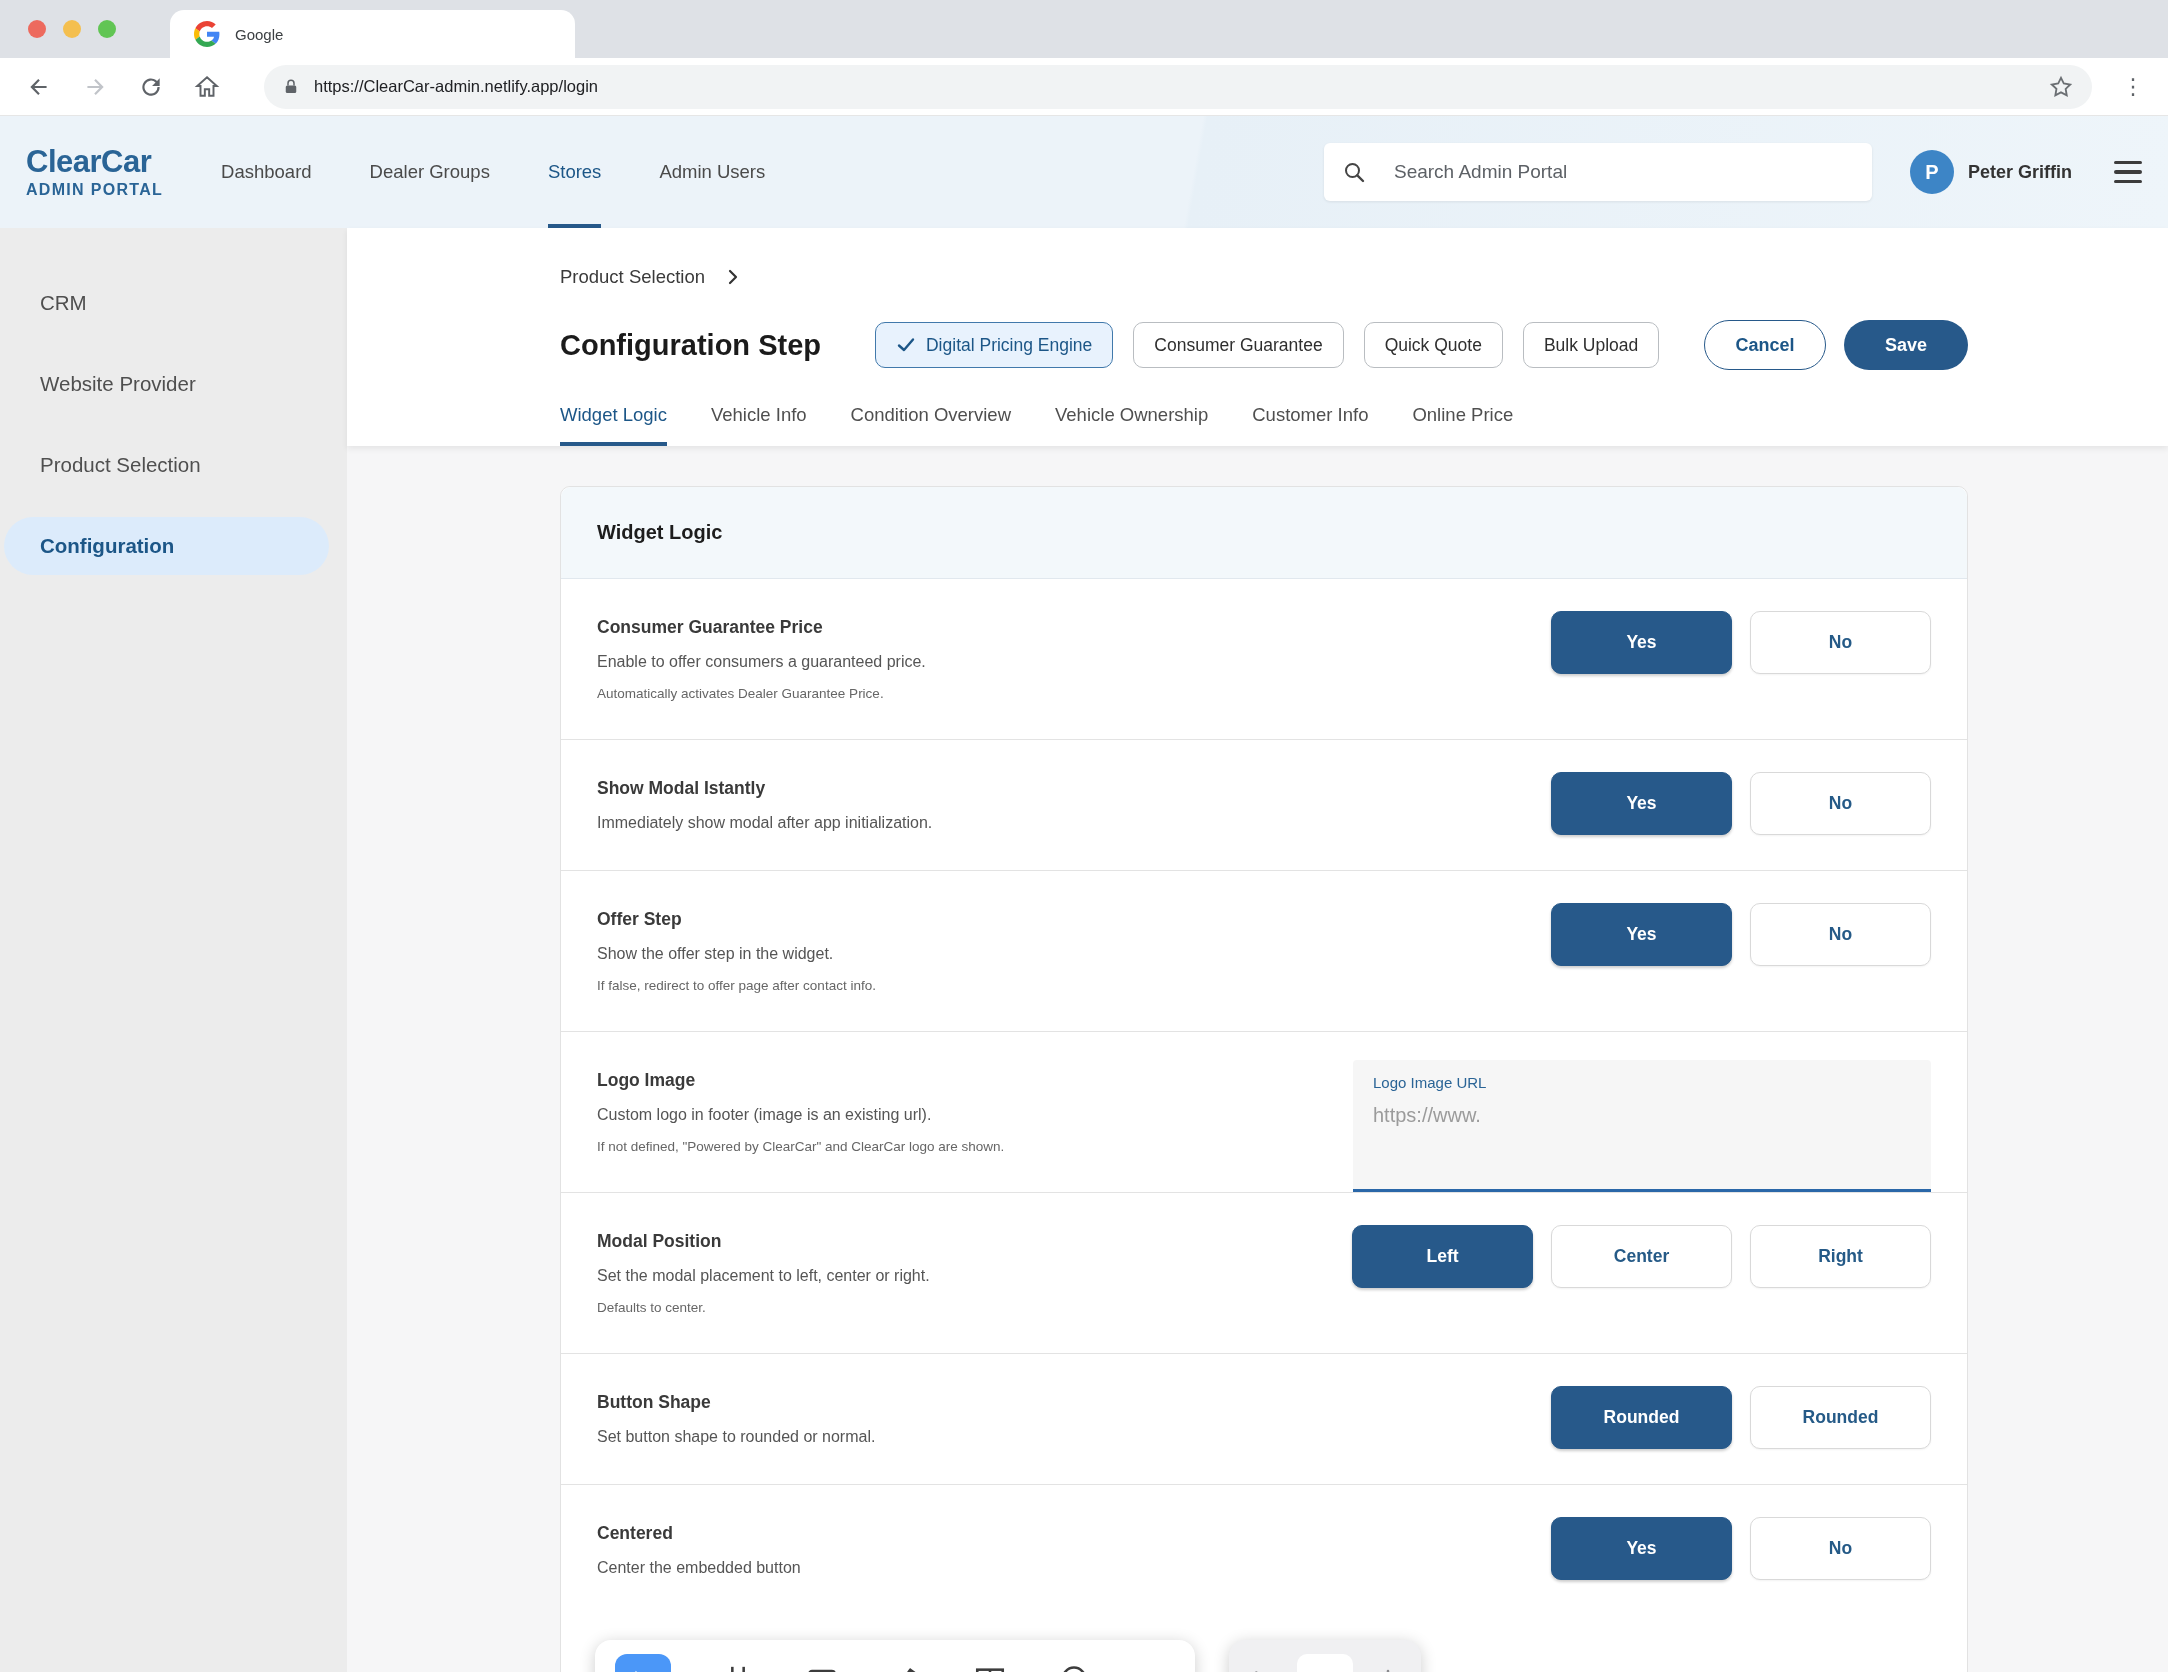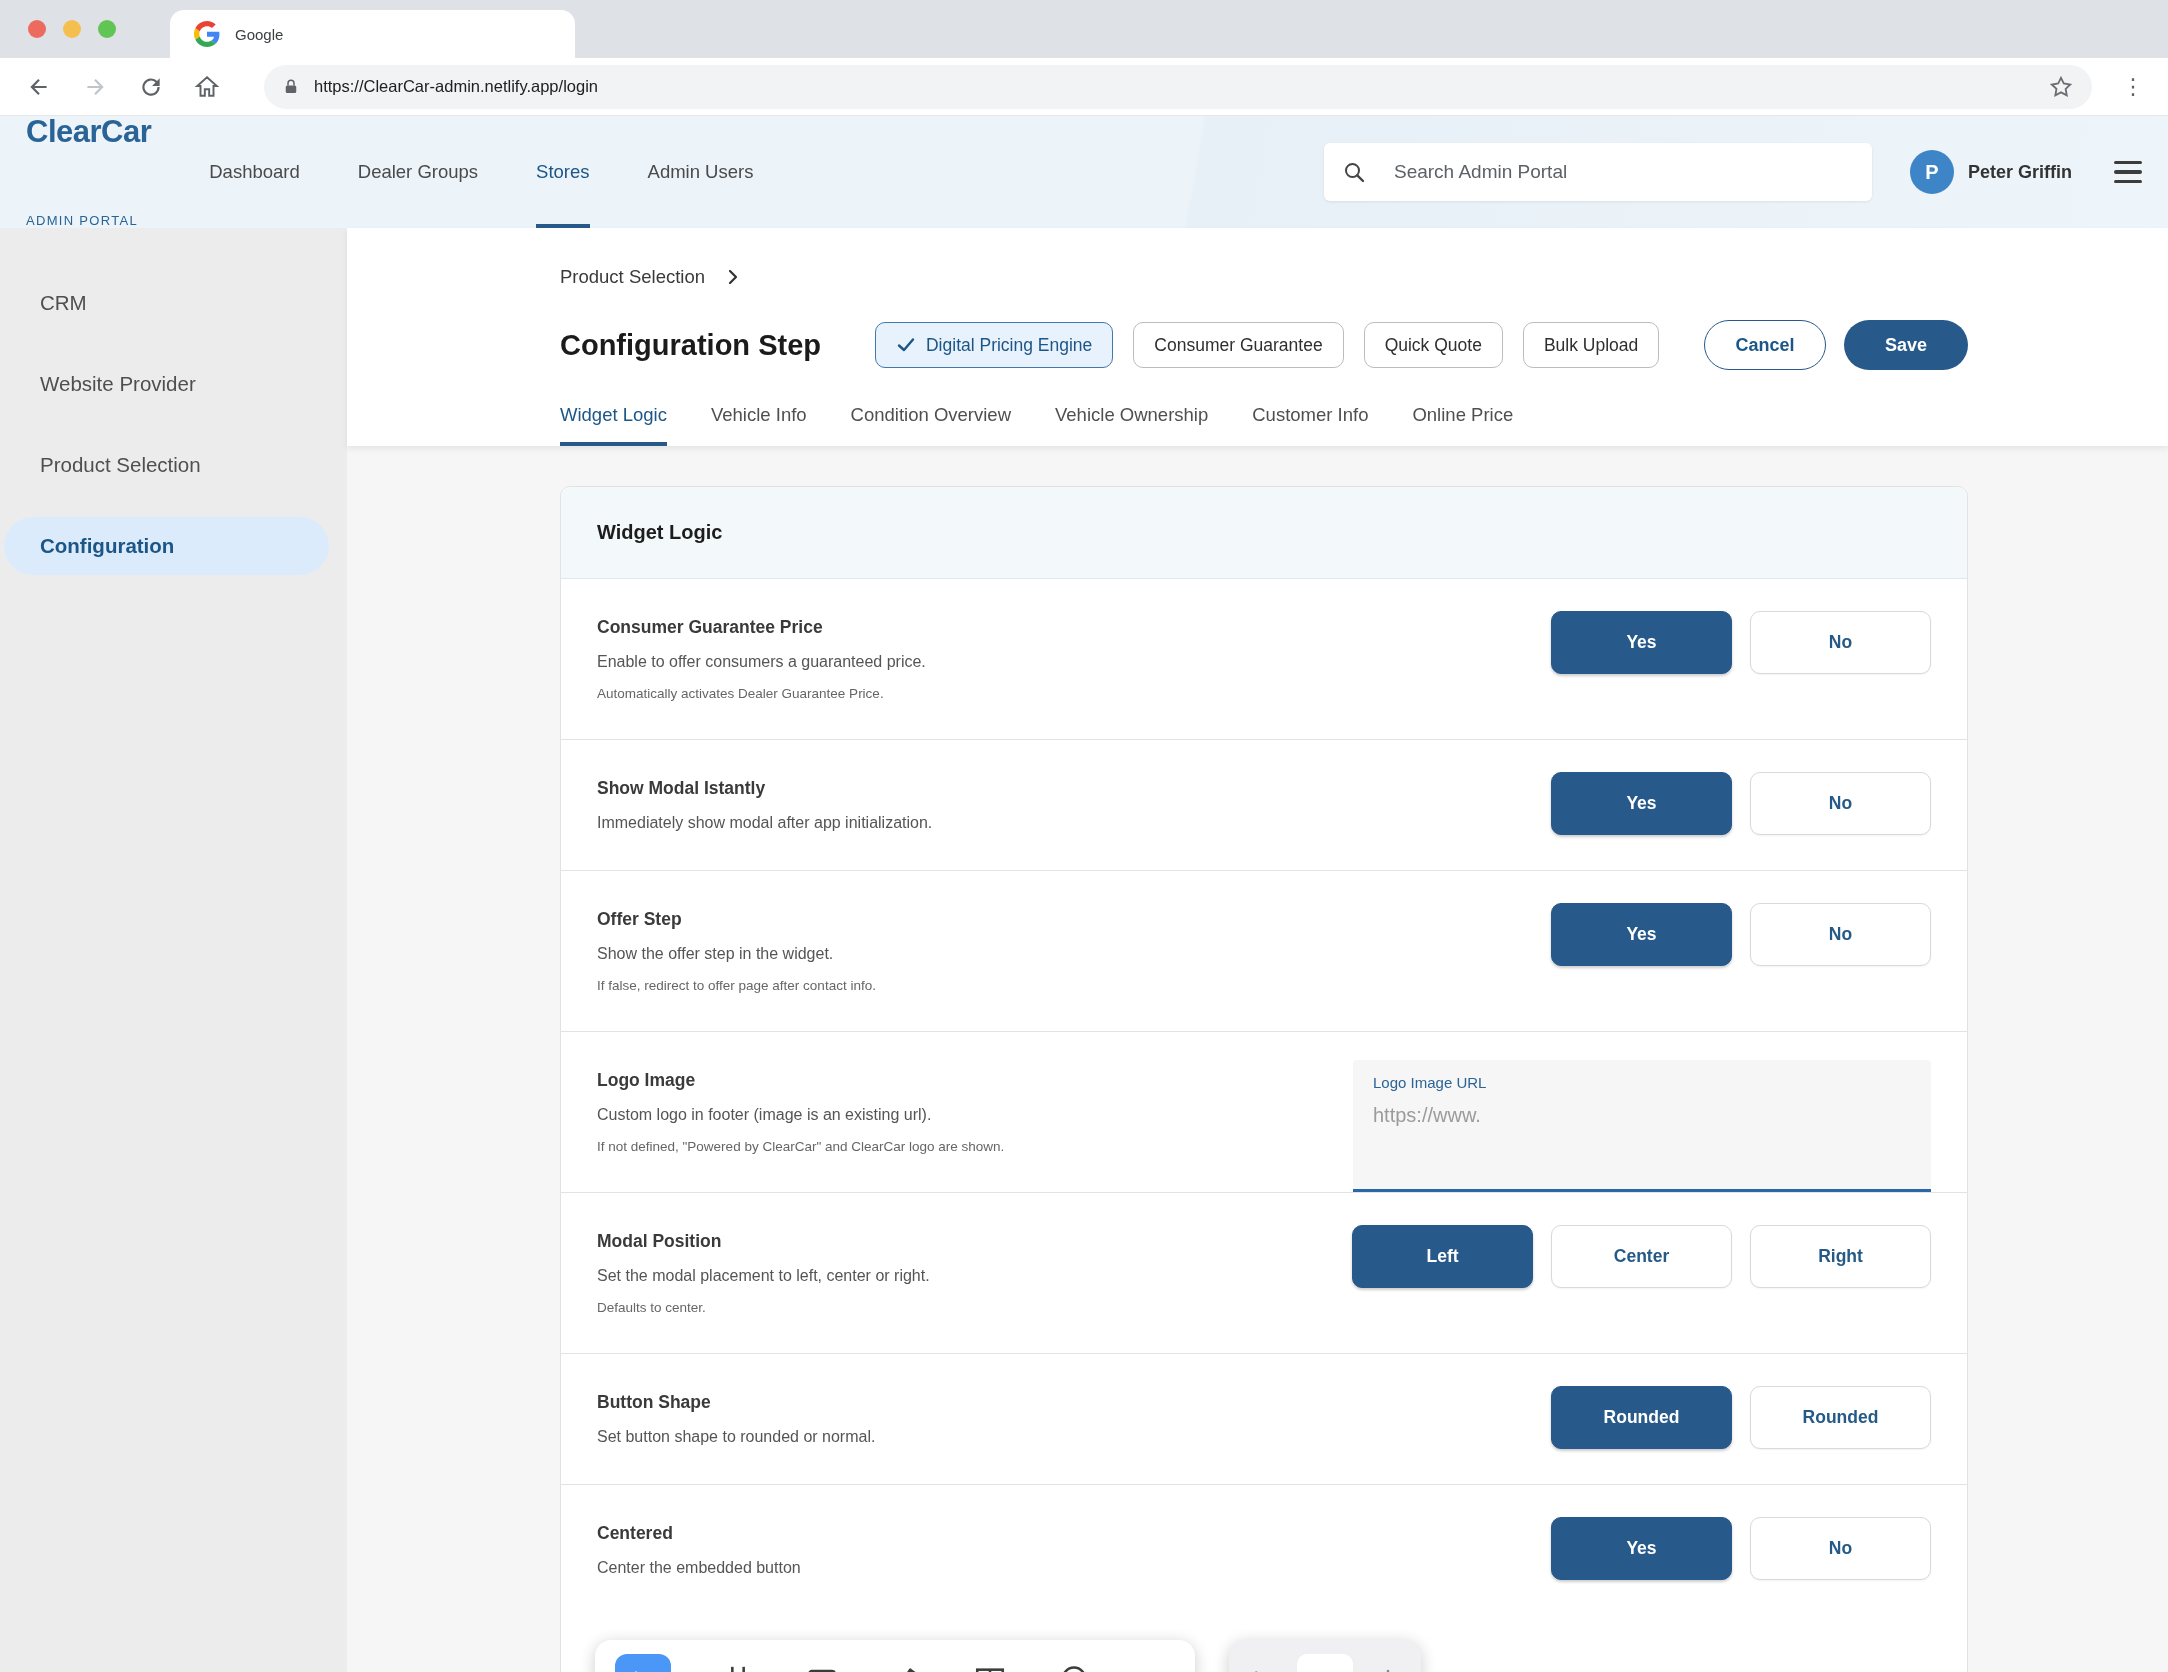--- a/index.html
+++ b/index.html
@@ -17,23 +17,23 @@
   .tab-title { font-size:15px; color:#3c4043; }
   .toolbar { height:58px; background:#fff; display:flex; align-items:center; padding:0 26px; gap:30px; border-bottom:1px solid #e6e6e6; }
   .nav-ico { width:26px; height:26px; flex:0 0 auto; }
   .urlbar { flex:1; height:44px; background:#f1f3f4; border-radius:22px; display:flex; align-items:center; padding:0 18px; gap:14px; margin-left:14px; }
   .url-text { font-size:16.5px; color:#202124; flex:1; }
   .menu-dots { font-size:22px; color:#5f6368; letter-spacing:0; line-height:8px; text-align:center; width:20px; }
 
   
   .app-header { height:112px; background:linear-gradient(100deg,#ecf3f9 55%, #e7f0f7 55.2%, #eef5fa 100%);
                 display:flex; align-items:stretch; padding:0 26px; }
-  .logo-block { display:flex; flex-direction:column; justify-content:space-between; }
+  .logo-block { display:flex; flex-direction:column; justify-content:center; }
   .logo-main { font-size:31px; font-weight:600; color:#2a6496; letter-spacing:-0.5px; line-height:1; }
-  .logo-sub { font-size:13px; font-weight:normal; color:#2a6496; letter-spacing:1.3px; margin-top:4px; }
+  .logo-sub { font-size:16px; font-weight:bold; color:#2a6496; letter-spacing:1.3px; margin-top:4px; }
   .main-nav { display:flex; margin-left:58px; gap:58px; }
   .main-nav .nav-item { display:flex; align-items:center; font-size:18.5px; color:#4a4a4a;
                         border-bottom:4px solid transparent; padding-top:4px; cursor:pointer; }
   .main-nav .nav-item.active { color:#1c5687; border-bottom-color:#27598a; }
   .hdr-right { margin-left:auto; display:flex; align-items:center; }
   .searchbox { width:548px; height:58px; background:#fff; border-radius:6px; display:flex; align-items:center;
                padding:0 18px; gap:28px; box-shadow:0 1px 3px rgba(0,0,0,0.08); }
   .searchbox input { border:none; outline:none; font-size:19px; color:#333; flex:1; background:transparent; font-family:"Liberation Sans",sans-serif; }
   .searchbox input::placeholder { color:#5d6166; }
   .avatar { width:44px; height:44px; border-radius:50%; background:#3d85c6; color:#fff; font-size:20px; font-weight:bold;

